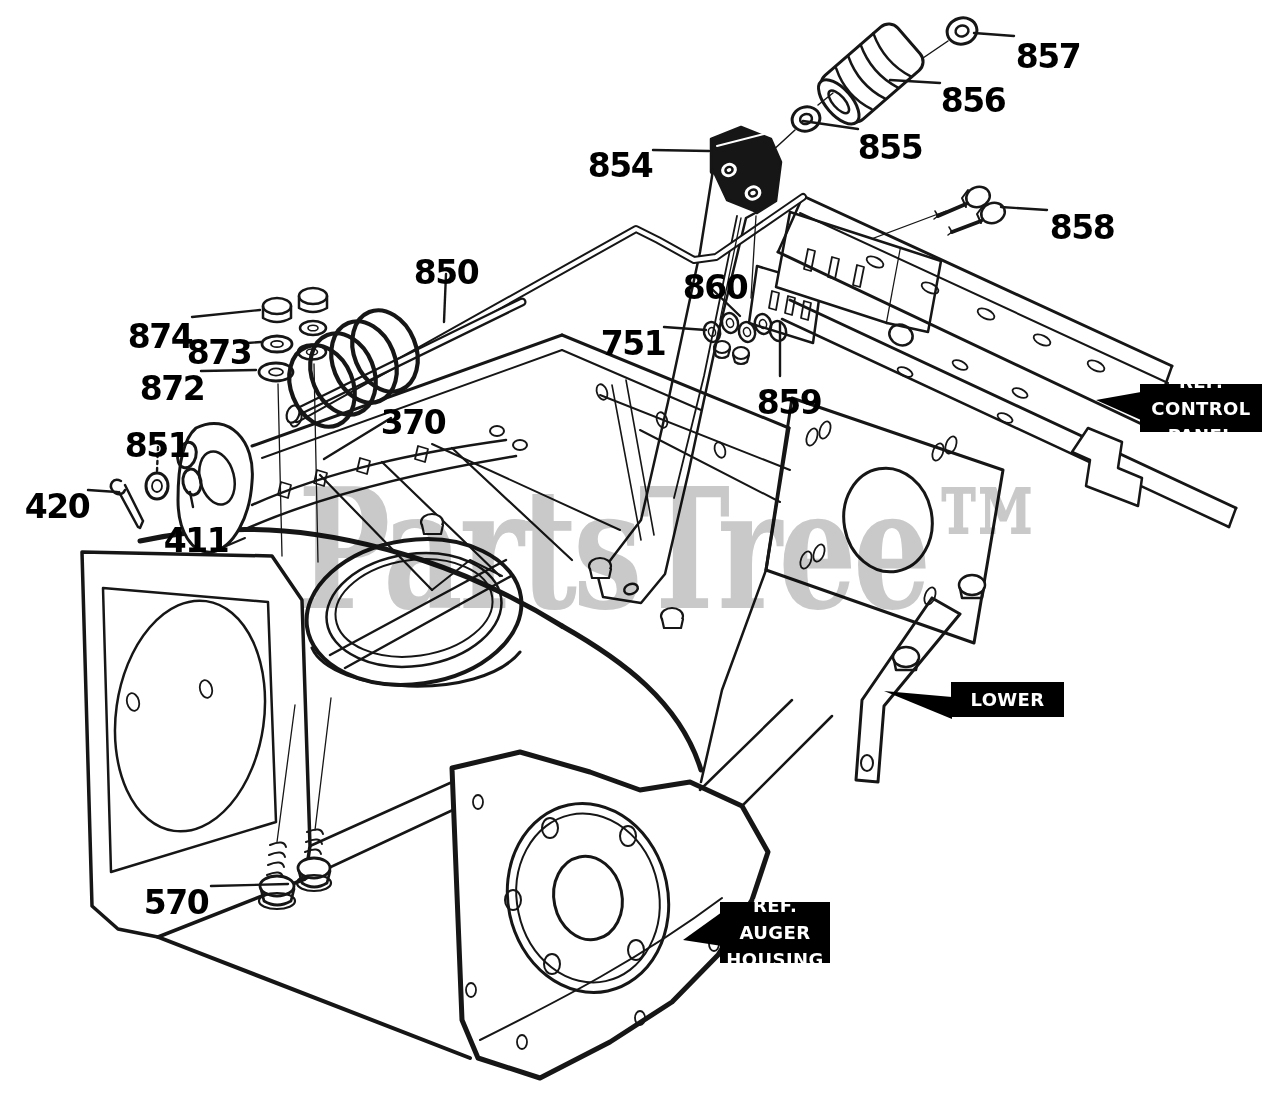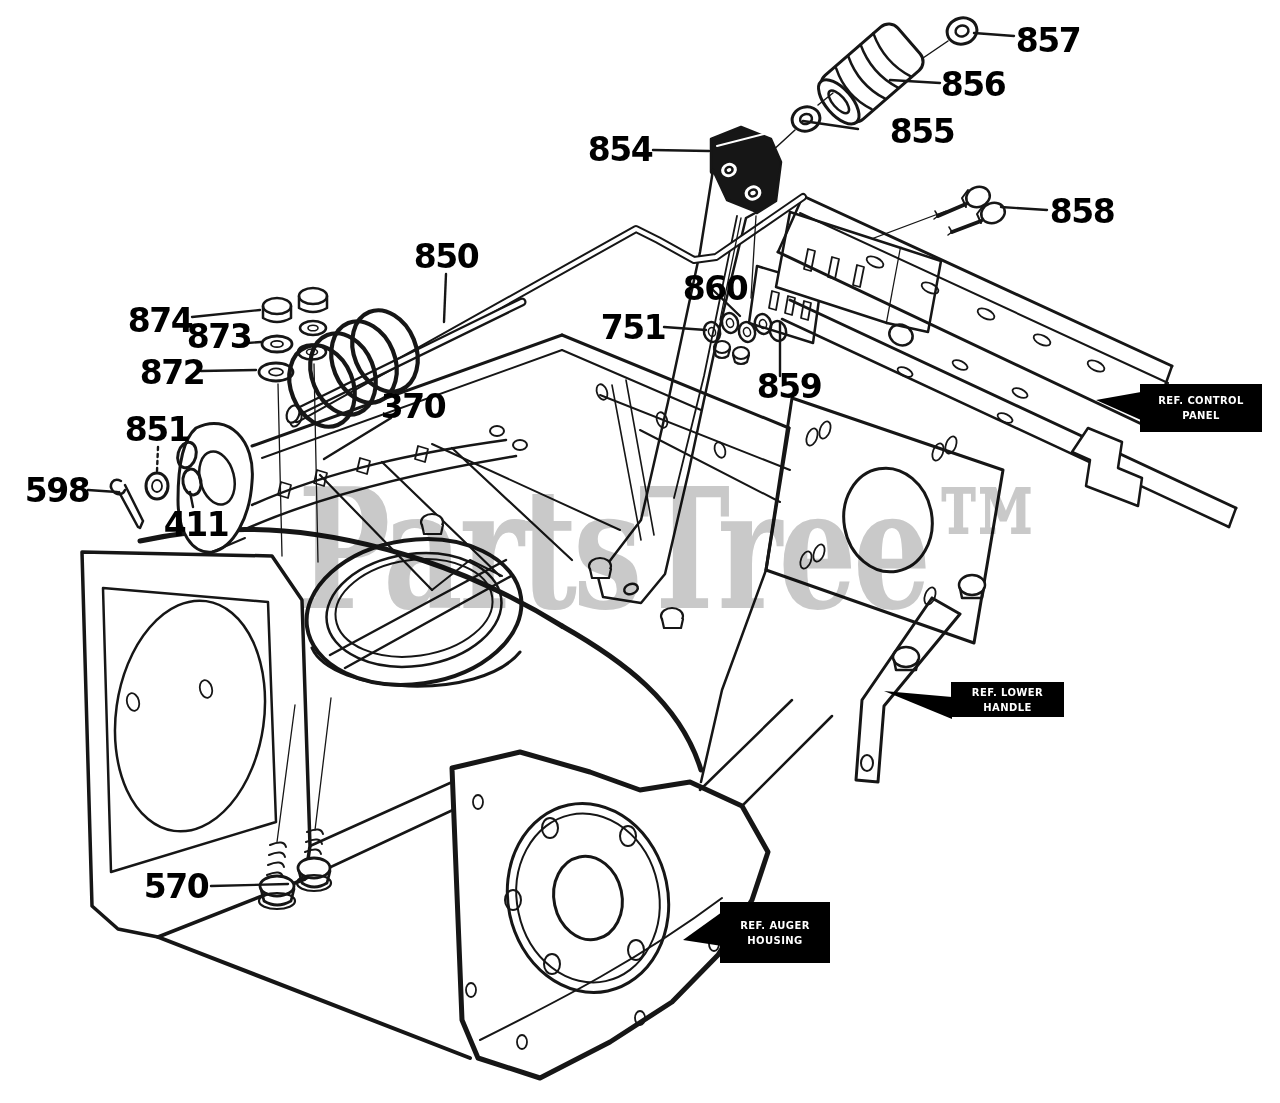--- a/index.html
+++ b/index.html
@@ -1,24 +1,24 @@
 <!DOCTYPE html>
 <html><head>
 <meta charset="utf-8">
 <style>
   html,body{margin:0;padding:0;background:#ffffff;}
   #stage{position:relative;width:1280px;height:1103px;background:#ffffff;overflow:hidden;
          font-family:"DejaVu Sans",sans-serif;}
   #lineart{position:absolute;left:0;top:0;}
   .callout{position:absolute;transform:translate(-50%,-50%);
            font-family:"DejaVu Sans","Liberation Sans",sans-serif;
-           font-weight:bold;font-size:33px;color:#000;letter-spacing:-1.5px;white-space:nowrap;}
+           font-weight:bold;font-size:33px;color:#000;letter-spacing:-1.5px;white-space:nowrap;margin-top:16px;}
   .refbox{position:absolute;background:#000;color:#fff;
           font-family:"DejaVu Sans","Liberation Sans",sans-serif;font-weight:bold;
-          font-size:10px;line-height:1.5;text-align:center;
+          font-size:18px;line-height:1.5;text-align:center;
           display:flex;flex-direction:column;justify-content:center;letter-spacing:.4px;}
   .watermark{position:absolute;left:298px;top:452px;
              font-family:"DejaVu Serif","Liberation Serif",serif;font-weight:bold;
              font-size:166px;color:#c9c9c9;letter-spacing:-5px;white-space:nowrap;
              transform:scaleX(0.74);transform-origin:left top;
              mix-blend-mode:multiply;pointer-events:none;}
 </style>
 </head>
 <body>
 
@@ -301,29 +301,29 @@
       <g fill="#000000" stroke="none">
         <polygon points="1141,392 1096,400 1141,420"></polygon>
         <polygon points="952,697 884,691 952,719"></polygon>
         <polygon points="722,912 683,940 722,946"></polygon>
       </g>
     </g>
   </svg>
 
   <div class="callout" style="left:446px;top:256px">850</div>
   <div class="callout" style="left:157px;top:429px">851</div>
-  <div class="callout" style="left:57px;top:490px">598</div>
+  <div class="callout" style="left:57px;top:490px">420</div>
   <div class="callout" style="left:196px;top:524px">411</div>
   <div class="callout" style="left:620px;top:149px">854</div>
-  <div class="callout" style="left:922px;top:131px">855</div>
+  <div class="callout" style="left:890px;top:131px">855</div>
   <div class="callout" style="left:973px;top:84px">856</div>
   <div class="callout" style="left:1048px;top:40px">857</div>
   <div class="callout" style="left:1082px;top:211px">858</div>
   <div class="callout" style="left:789px;top:386px">859</div>
-  <div class="callout" style="left:715px;top:288px">860</div>
+  <div class="callout" style="left:715px;top:271px">860</div>
   <div class="callout" style="left:633px;top:327px">751</div>
   <div class="callout" style="left:413px;top:406px">370</div>
   <div class="callout" style="left:176px;top:886px">570</div>
   <div class="callout" style="left:172px;top:372px">872</div>
   <div class="callout" style="left:219px;top:336px">873</div>
   <div class="callout" style="left:160px;top:320px">874</div>
 
   <div class="refbox" style="left:1140px;top:384px;width:122px;height:48px">
     <span>REF. CONTROL</span>
     <span>PANEL</span>

